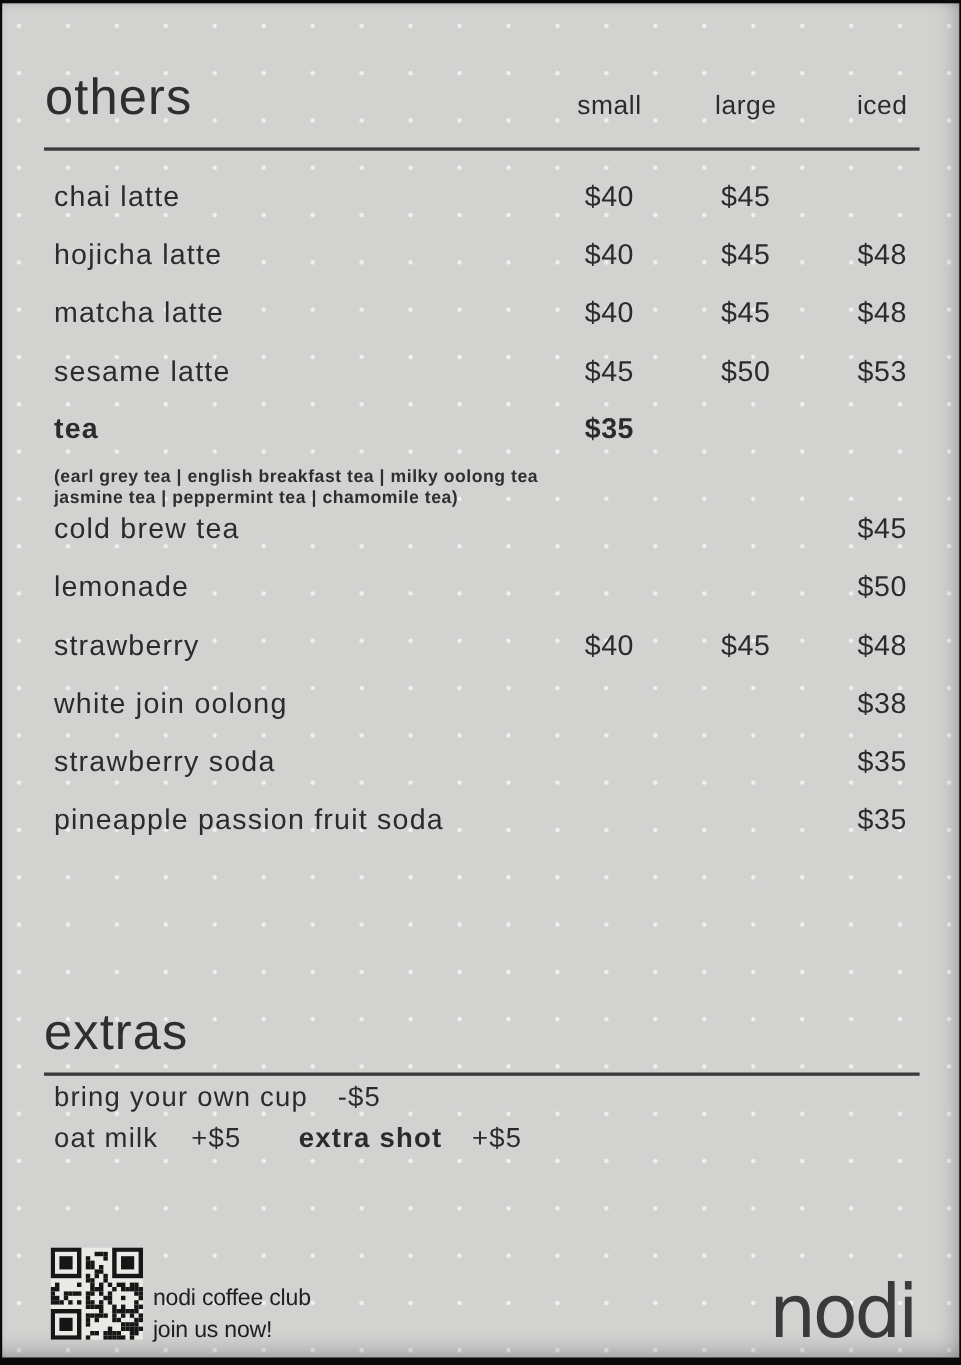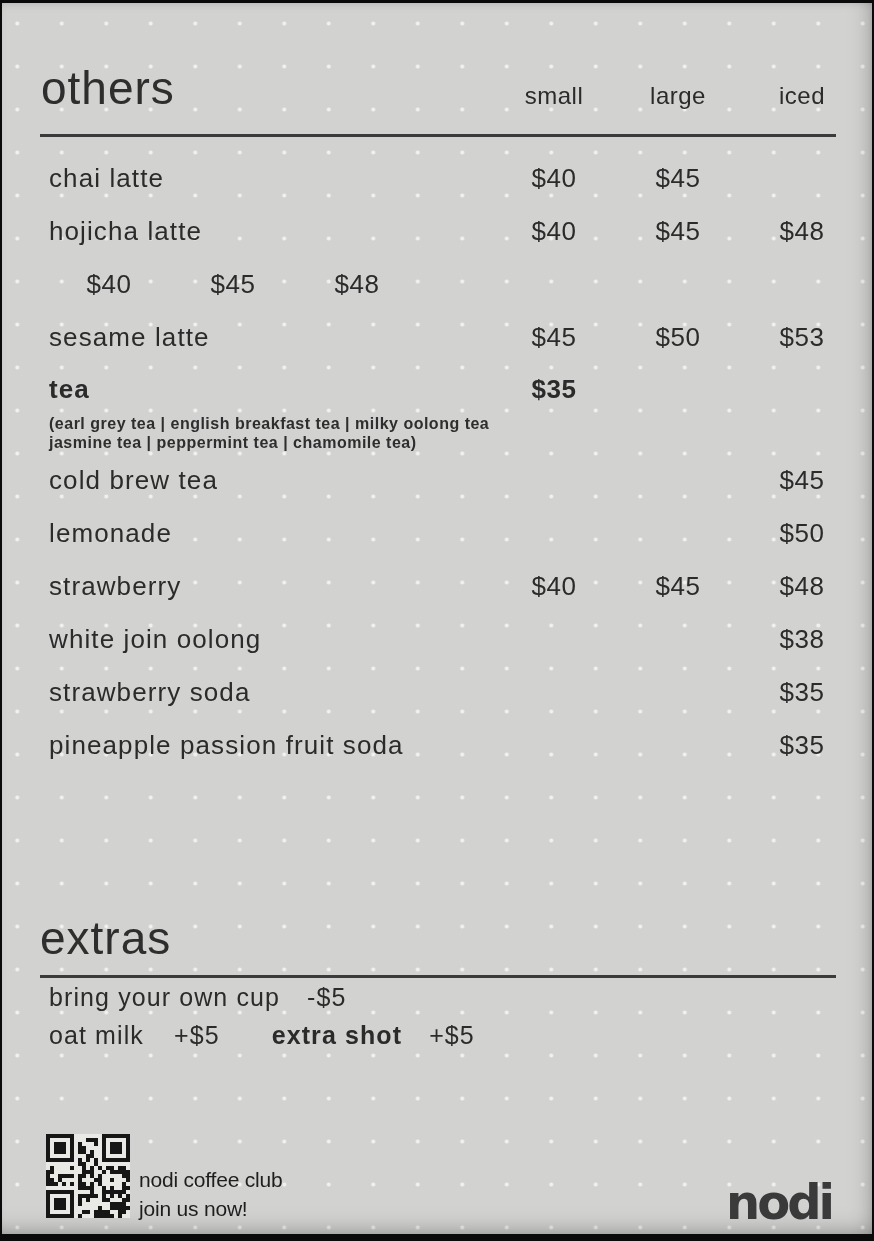--- a/index.html
+++ b/index.html
@@ -44,21 +44,21 @@
   #rule-others { top:131px; }
 
   
   .menu-rows { position:absolute; top:149px; left:45px; right:8px; }
   .row { display:flex; align-items:center; height:53px; font-size:26px; letter-spacing:1.1px; }
   .row .name { flex:1; padding-left:2px; }
   .row .c { width:124px; letter-spacing:.5px; }
   .row.tall { height:90px; align-items:flex-start; padding-top:10px;font-weight:bold; }
   .row.tall .note {
     font-size:16px; letter-spacing:.5px; line-height:1.16;
-    margin-top:10px; color:#2e2e2e;
+    margin-top:20px; color:#2e2e2e;
   }
 
   
   .extras { position:absolute; top:908px; left:45px; right:8px; }
   .extras .title { font-size:46px; letter-spacing:1px; margin-left:-7px; color:#2e2e2e; }
   .extras .xrule { height:3px; background:#3b3b3b; margin:10px 0 0 -7px; width:796px; }
   .xrow { display:flex; align-items:center; height:38px; font-size:25px; letter-spacing:1.1px; padding-left:2px; }
   .xrow:first-of-type { margin-top:12px; }
   .gap-sm { margin-left:27px; }
   .gap-md { margin-left:30px; }
@@ -66,22 +66,22 @@
 
   
   .qr { position:absolute; left:44px; top:1131px; width:84px; height:84px; }
   .qr svg { display:block; }
   .qr-caption {
     position:absolute; left:137px; top:1162px;
     font-size:21px; letter-spacing:-0.2px; line-height:29px; color:#1e1e1e;
   }
   .logo {
     position:absolute; right:40px; bottom:8px;
-    font-family:"DejaVu Sans", sans-serif; font-weight:bold;
-    font-size:48px; letter-spacing:-3px; line-height:1; color:#3a3a3a;
+    font-family:"DejaVu Sans", sans-serif; font-weight:normal;
+    font-size:67px; letter-spacing:-3px; line-height:1; color:#3a3a3a;
   }
 </style>
 </head>
 <body>
 
 <div class="poster">
 
   <div class="menu-head">
     <div class="name">others</div>
     <div class="c">small</div>
@@ -100,20 +100,21 @@
     </div>
 
     <div class="row grid">
       <div class="name">hojicha latte</div>
       <div class="c">$40</div>
       <div class="c">$45</div>
       <div class="c">$48</div>
     </div>
 
     <div class="row grid">
+      <div class="name">matcha latte</div>
       <div class="c">$40</div>
       <div class="c">$45</div>
       <div class="c">$48</div>
     </div>
 
     <div class="row grid">
       <div class="name">sesame latte</div>
       <div class="c">$45</div>
       <div class="c">$50</div>
       <div class="c">$53</div>

